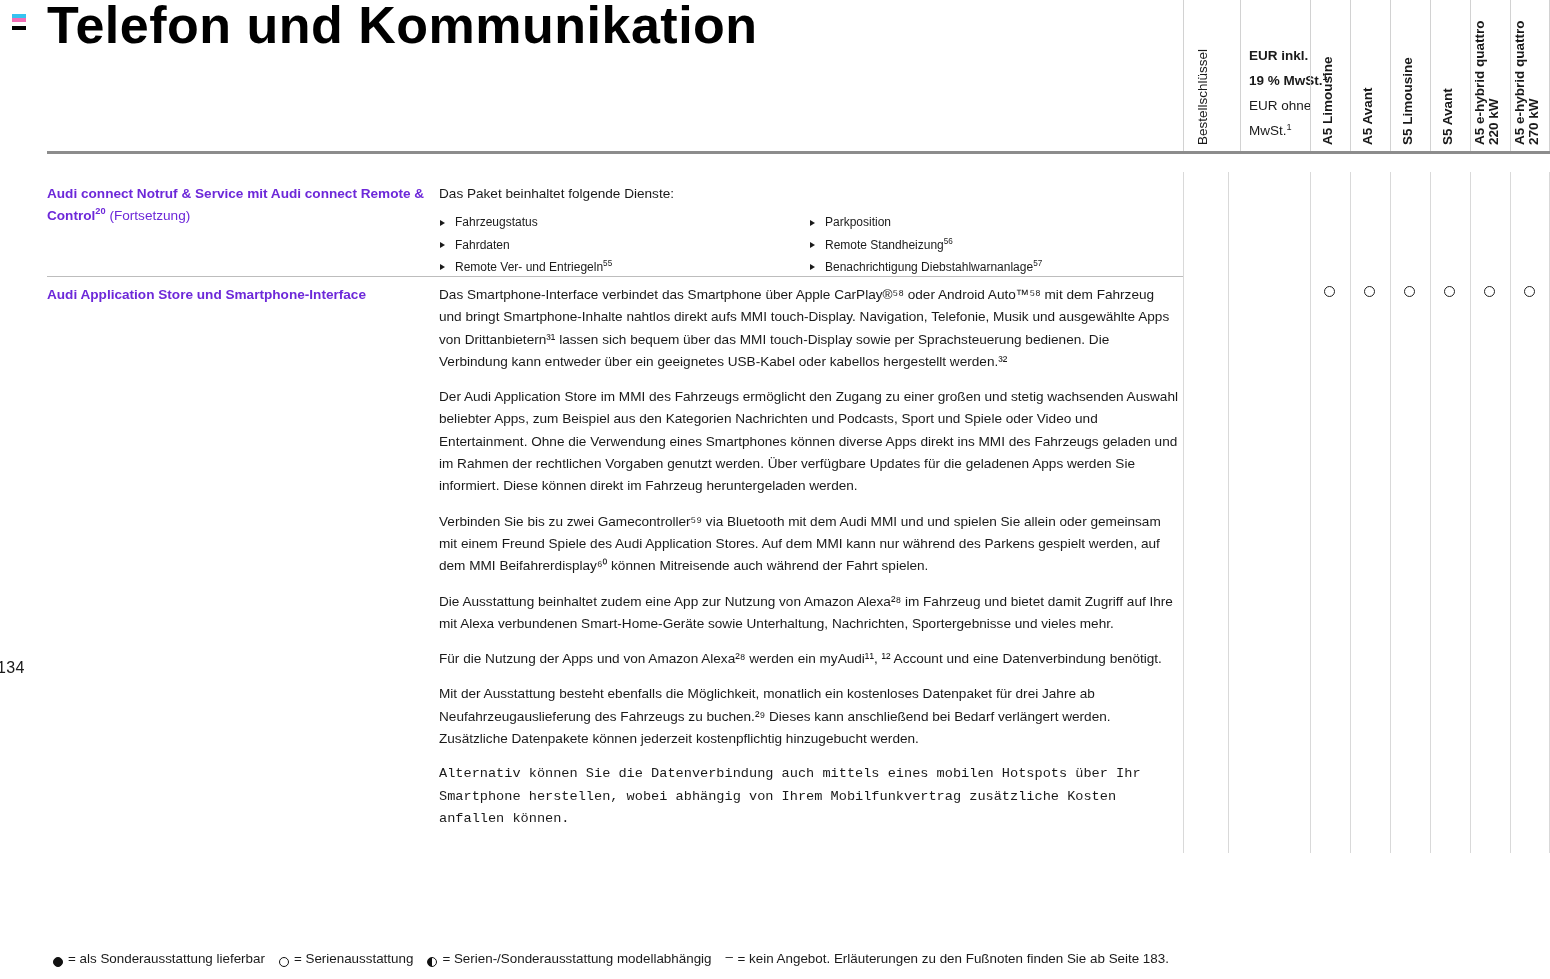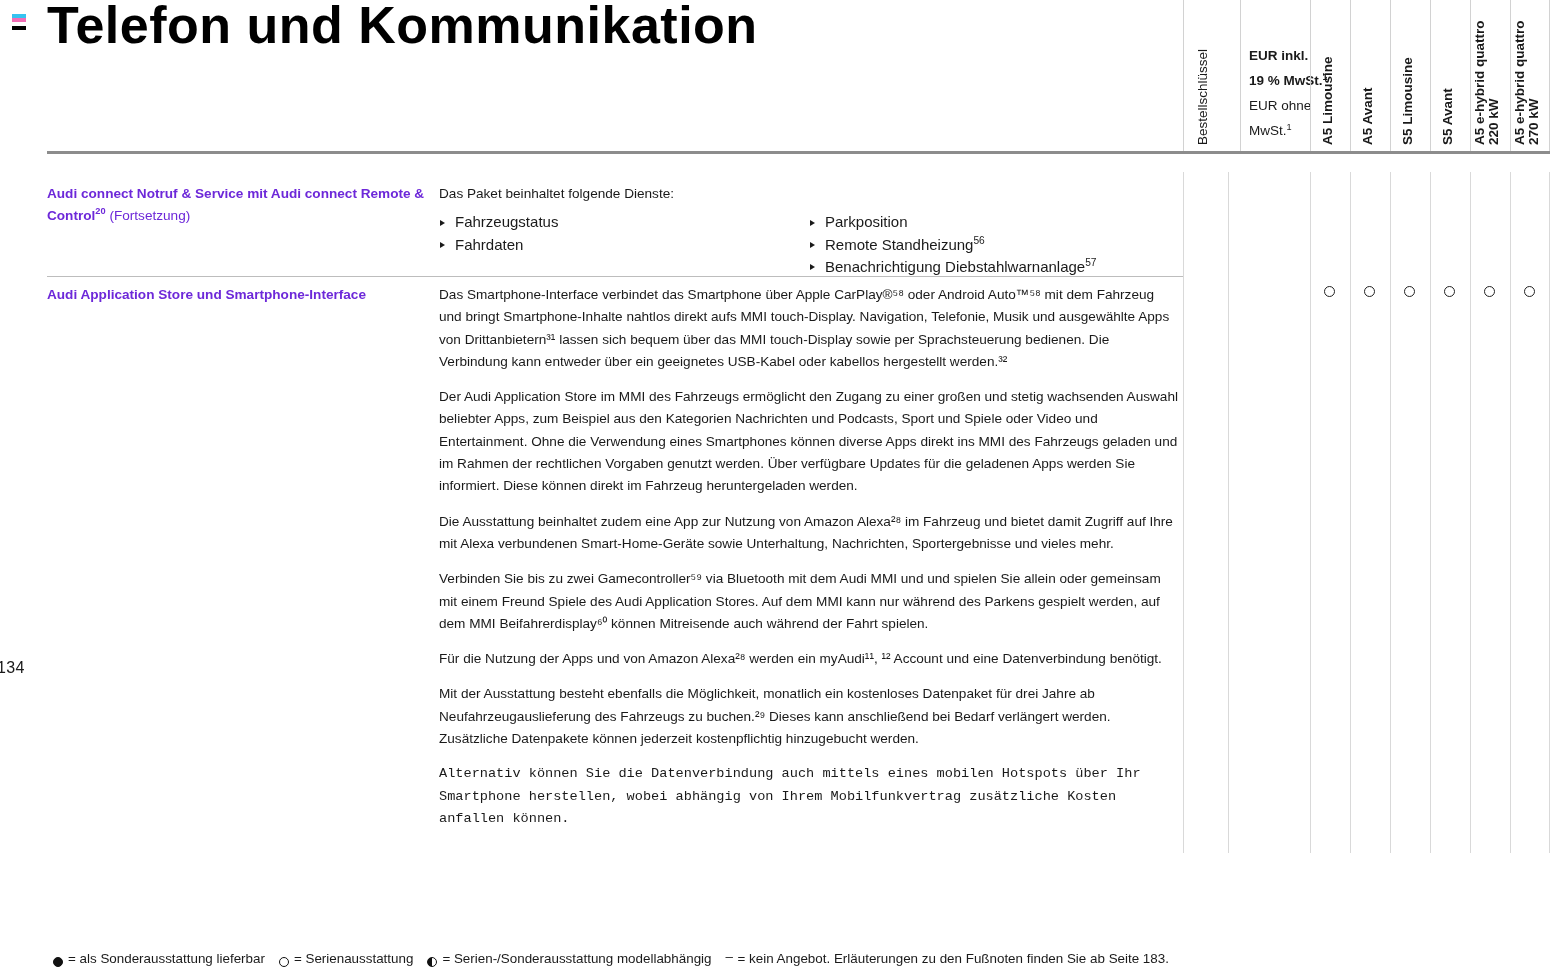--- a/index.html
+++ b/index.html
@@ -152,21 +152,21 @@
   .pkg-intro { margin-bottom: 6px; }
   .pkg-cols {
     display: flex;
     gap: 0px;
   }
   .pkg-col { width: 390px; }
   .pkg-item {
     position: relative;
     padding-left: 16px;
     line-height: 22.3px;
-    font-size: 15px;
+    font-size: 12px;
   }
   .pkg-item::before {
     content: "";
     position: absolute;
     left: 1px; top: 8.5px;
     width: 0; height: 0;
     border-left: 5px solid #1a1a1a;
     border-top: 3.6px solid transparent;
     border-bottom: 3.6px solid transparent;
   }
@@ -282,41 +282,42 @@
   <div class="row" style="top:183px;">
     <div class="row-name">
       <span>Audi connect Notruf &amp; Service mit Audi connect Remote &amp; Control</span><sup>20</sup><span class="reg"> (Fortsetzung)</span>
     </div>
     <div class="row-desc">
       <div class="pkg-intro">Das Paket beinhaltet folgende Dienste:</div>
       <div class="pkg-cols">
         <div class="pkg-col">
           <div class="pkg-item"><span>Fahrzeugstatus</span><sup></sup></div>
           <div class="pkg-item"><span>Fahrdaten</span><sup></sup></div>
+          <div class="pkg-item"><span>Remote Ver- und Entriegeln</span><sup>55</sup></div>
         </div>
         <div class="pkg-col">
           <div class="pkg-item"><span>Parkposition</span><sup></sup></div>
           <div class="pkg-item"><span>Remote Standheizung</span><sup>56</sup></div>
           <div class="pkg-item"><span>Benachrichtigung Diebstahlwarnanlage</span><sup>57</sup></div>
         </div>
       </div>
     </div>
   </div>
 
   <div class="row-rule" style="top:276px;"></div>
 
   <div class="row" style="top:284px;">
     <div class="row-name">
       <span>Audi Application Store und Smartphone-Interface</span>
     </div>
     <div class="row-desc">
       <p>Das Smartphone-Interface verbindet das Smartphone über Apple CarPlay®⁵⁸ oder Android Auto™⁵⁸ mit dem Fahrzeug und bringt Smartphone-Inhalte nahtlos direkt aufs MMI touch-Display. Navigation, Telefonie, Musik und ausgewählte Apps von Drittanbietern³¹ lassen sich bequem über das MMI touch-Display sowie per Sprachsteuerung bedienen. Die Verbindung kann entweder über ein geeignetes USB-Kabel oder kabellos hergestellt werden.³²</p>
       <p>Der Audi Application Store im MMI des Fahrzeugs ermöglicht den Zugang zu einer großen und stetig wachsenden Auswahl beliebter Apps, zum Beispiel aus den Kategorien Nachrichten und Podcasts, Sport und Spiele oder Video und Entertainment. Ohne die Verwendung eines Smartphones können diverse Apps direkt ins MMI des Fahrzeugs geladen und im Rahmen der rechtlichen Vorgaben genutzt werden. Über verfügbare Updates für die geladenen Apps werden Sie informiert. Diese können direkt im Fahrzeug heruntergeladen werden.</p>
+      <p>Verbinden Sie bis zu zwei Gamecontroller⁵⁹ via Bluetooth mit dem Audi MMI und und spielen Sie allein oder gemeinsam mit einem Freund Spiele des Audi Application Stores. Auf dem MMI kann nur während des Parkens gespielt werden, auf dem MMI Beifahrerdisplay⁶⁰ können Mitreisende auch während der Fahrt spielen.</p>
       <p>Die Ausstattung beinhaltet zudem eine App zur Nutzung von Amazon Alexa²⁸ im Fahrzeug und bietet damit Zugriff auf Ihre mit Alexa verbundenen Smart-Home-Geräte sowie Unterhaltung, Nachrichten, Sportergebnisse und vieles mehr.</p>
-      <p>Verbinden Sie bis zu zwei Gamecontroller⁵⁹ via Bluetooth mit dem Audi MMI und und spielen Sie allein oder gemeinsam mit einem Freund Spiele des Audi Application Stores. Auf dem MMI kann nur während des Parkens gespielt werden, auf dem MMI Beifahrerdisplay⁶⁰ können Mitreisende auch während der Fahrt spielen.</p>
       <p>Für die Nutzung der Apps und von Amazon Alexa²⁸ werden ein myAudi¹¹, ¹² Account und eine Datenverbindung benötigt.</p>
       <p>Mit der Ausstattung besteht ebenfalls die Möglichkeit, monatlich ein kostenloses Datenpaket für drei Jahre ab Neufahrzeugauslieferung des Fahrzeugs zu buchen.²⁹ Dieses kann anschließend bei Bedarf verlängert werden. Zusätzliche Datenpakete können jederzeit kostenpflichtig hinzugebucht werden.</p>
       <p>Alternativ können Sie die Datenverbindung auch mittels eines mobilen Hotspots über Ihr Smartphone herstellen, wobei abhängig von Ihrem Mobilfunkvertrag zusätzliche Kosten anfallen können.</p>
     </div>
   </div>
 
   <div class="legend">
     <span class="seg">
       <span class="sym full"></span>
       <span>= als Sonderausstattung lieferbar</span>

